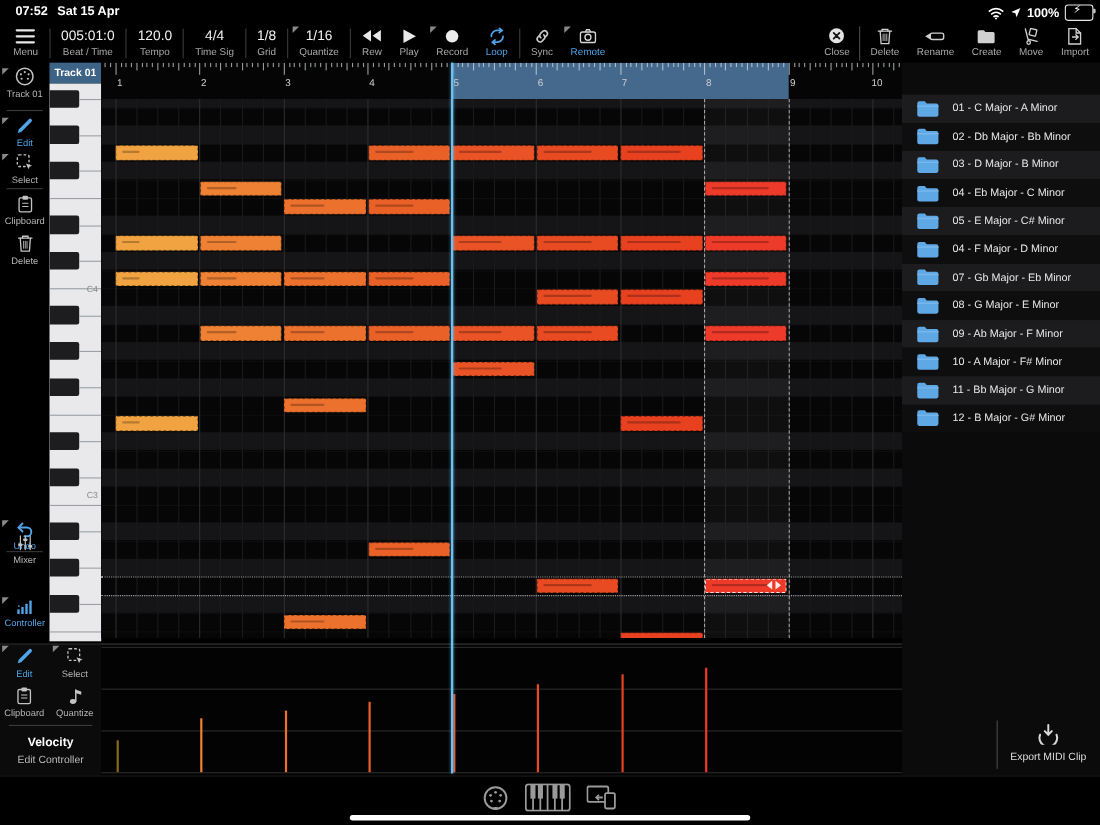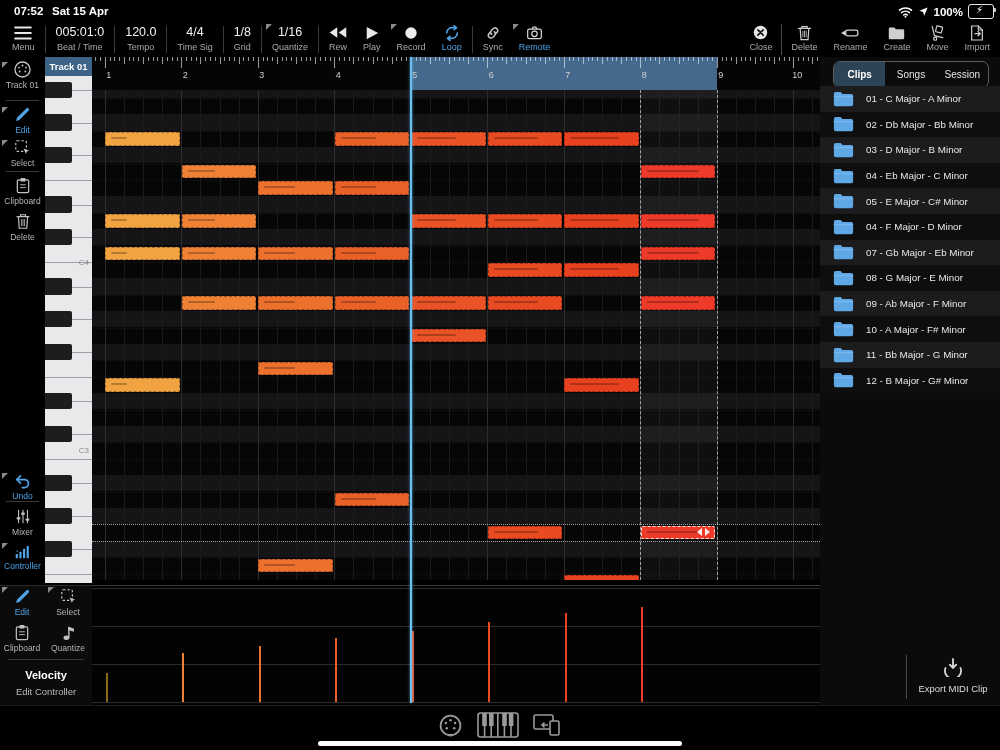--- a/index.html
+++ b/index.html
@@ -323,21 +323,21 @@
       <div class="rail-btn blue" style="top: 471px;">
         <div class="fold"></div>
         <div class="ic">
           <svg width="18" height="16" viewBox="0 0 24 22" fill="none" stroke="currentColor" stroke-width="2.4" stroke-linecap="round">
             <path d="M4 9h10a5.5 5.5 0 1 1 0 11h-3"></path>
             <path d="M8.5 4L3.5 9l5 5" fill="none"></path>
           </svg>
         </div>
         <div class="lbl">Undo</div>
       </div>
-      <div class="rail-btn" style="top: 507px;">
+      <div class="rail-btn" style="top: 484px;">
         <div class="ic">
           <svg width="16" height="17" viewBox="0 0 24 24" fill="currentColor">
             <rect x="4.5" y="2" width="1.6" height="20"></rect>
             <rect x="11.2" y="2" width="1.6" height="20"></rect>
             <rect x="17.9" y="2" width="1.6" height="20"></rect>
             <rect x="2.5" y="13" width="5.6" height="3.4" rx="1"></rect>
             <rect x="9.2" y="6" width="5.6" height="3.4" rx="1"></rect>
             <rect x="15.9" y="15" width="5.6" height="3.4" rx="1"></rect>
           </svg>
         </div>
@@ -822,25 +822,20 @@
         </div>
       </div>
     <div id="cp-div"></div>
     <div id="cp-title">Velocity</div>
     <div id="cp-sub">Edit Controller</div>
   </div>
 
   <div id="playhead" style="left: 409.8px;"></div>
 
   <div id="rightpanel">
-    <div id="tabs">
-        <div class="tab active">Clips</div>
-        <div class="tab">Songs</div>
-        <div class="tab">Session</div>
-      </div>
     <div id="cliplist">
         <div class="clip-row" style="top: 29px; background: rgb(28, 28, 30);">
           <div class="fold-ic">
             <svg width="21" height="16" viewBox="0 0 24 18">
               <path d="M1 3.2A2.2 2.2 0 0 1 3.2 1h5.6l2 2.4h10A2.2 2.2 0 0 1 23 5.6V15a2.2 2.2 0 0 1-2.2 2.2H3.2A2.2 2.2 0 0 1 1 15z" fill="#5fa8e6"></path>
               <path d="M1 5.5h22V7H1z" fill="#79b6ec"></path>
             </svg>
           </div>
           <div class="lbl">01 - C Major - A Minor</div>
         </div>

